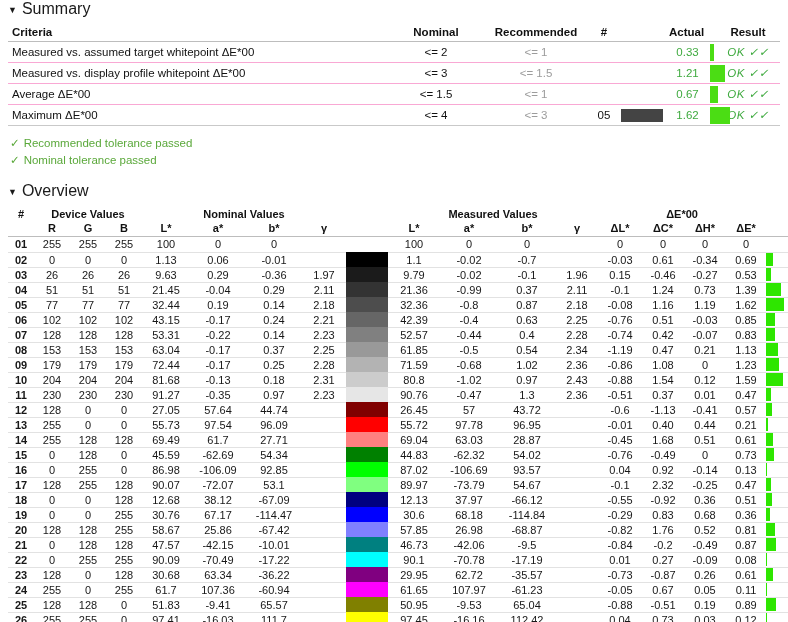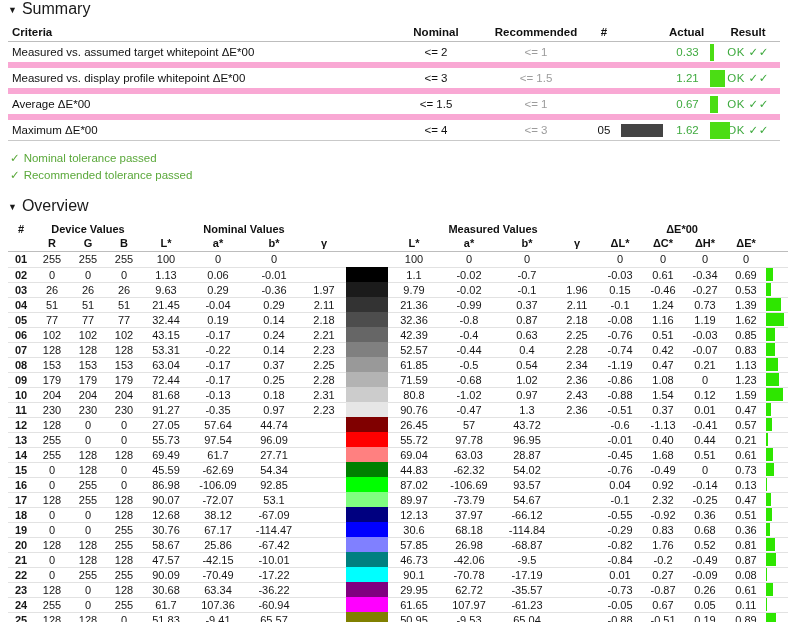--- a/index.html
+++ b/index.html
@@ -42,31 +42,31 @@
     font-weight: bold;
     font-size: 11.5px;
     text-align: center;
     padding: 2px 4px 3px 4px;
     border-bottom: 1px solid #bdbdbd;
     color: #111;
   }
   table.summary th.crit { text-align: left; }
   table.summary td {
     padding: 3px 4px 3px 4px;
-    border-bottom: 6px solid #f9a8d4;
+    border-bottom: 1px solid #f9a8d4;
     text-align: center;
     height: 18px;
     vertical-align: middle;
   }
   table.summary tr:last-child td { border-bottom: 1px solid #c9c9c9; }
   table.summary td.crit { text-align: left; color: #111; }
   td.nominal { color: #111; }
   td.recommended { color: #9c9c9c; }
   td.actual { color: #3faa3f; text-align: right; padding-right: 14px; }
-  td.result { color: #3faa3f; text-align: center; letter-spacing: .5px; }
+  td.result { color: #3faa3f; text-align: center; letter-spacing: .5px; font-style: italic; }
   td.hashcell { color: #111; text-align: right; padding-right: 2px; }
 
   .swatch-dark {
     display: inline-block;
     width: 42px; height: 13px;
     background: #444444;
     vertical-align: middle;
   }
   .sumbar-cell { padding: 0 !important; position: relative; }
   .sumbar {
@@ -199,22 +199,22 @@
             <td class="sumbar-cell">
               <span class="sumbar" style="width: 20px;"></span>
             </td>
             <td class="result">OK ✓✓</td>
           </tr>
         </tbody>
     </table>
   </div>
 
   <div class="notes" id="tolerance-notes">
+      <div class="note"><span class="chk">✓</span><span>Recommended tolerance passed</span></div>
       <div class="note"><span class="chk">✓</span><span>Nominal tolerance passed</span></div>
-      <div class="note"><span class="chk">✓</span><span>Recommended tolerance passed</span></div>
     </div>
 
   <div class="section-head overview-head">
     <span class="tri">▼</span>
     <span>Overview</span>
   </div>
 
   <div class="overview-wrap">
     <table class="overview">
       <colgroup>

